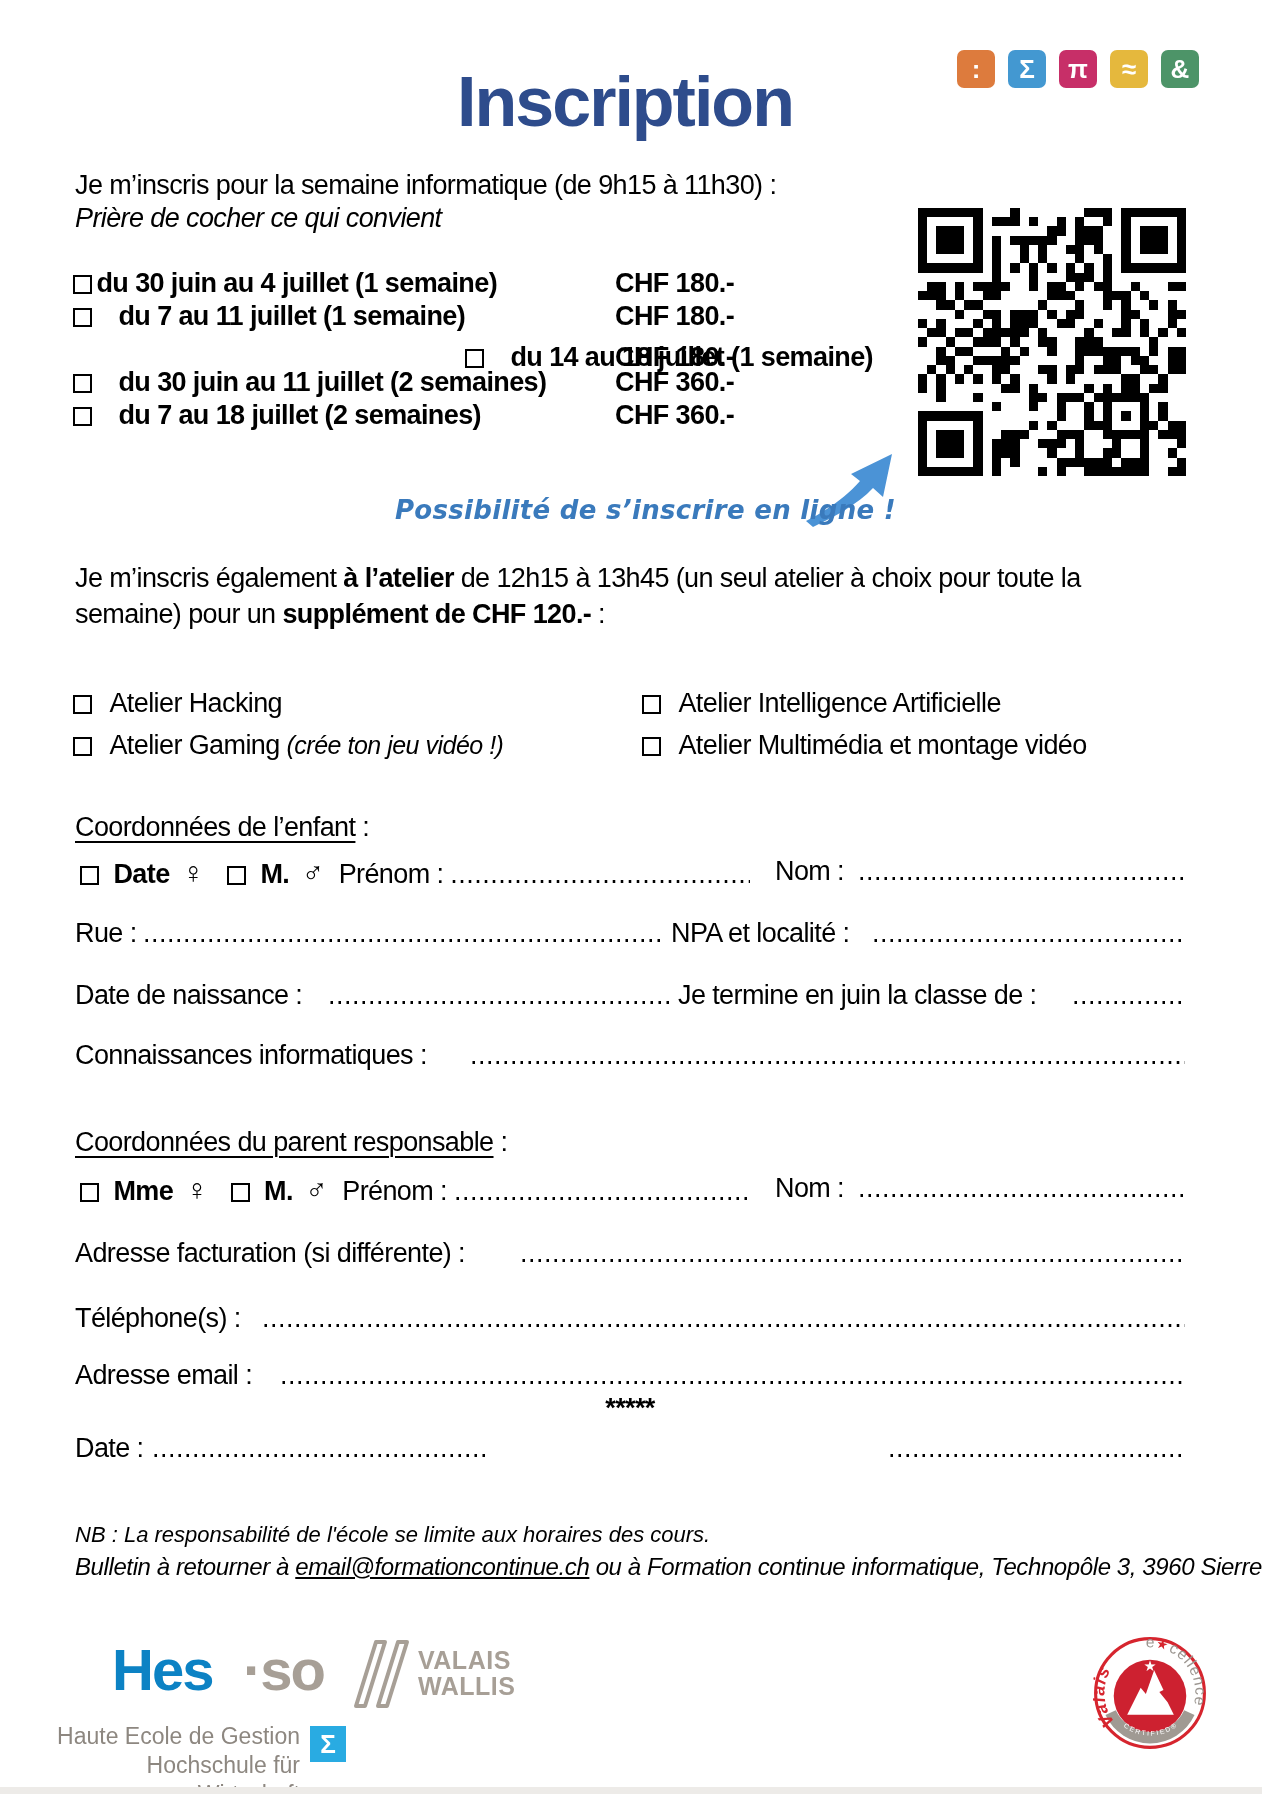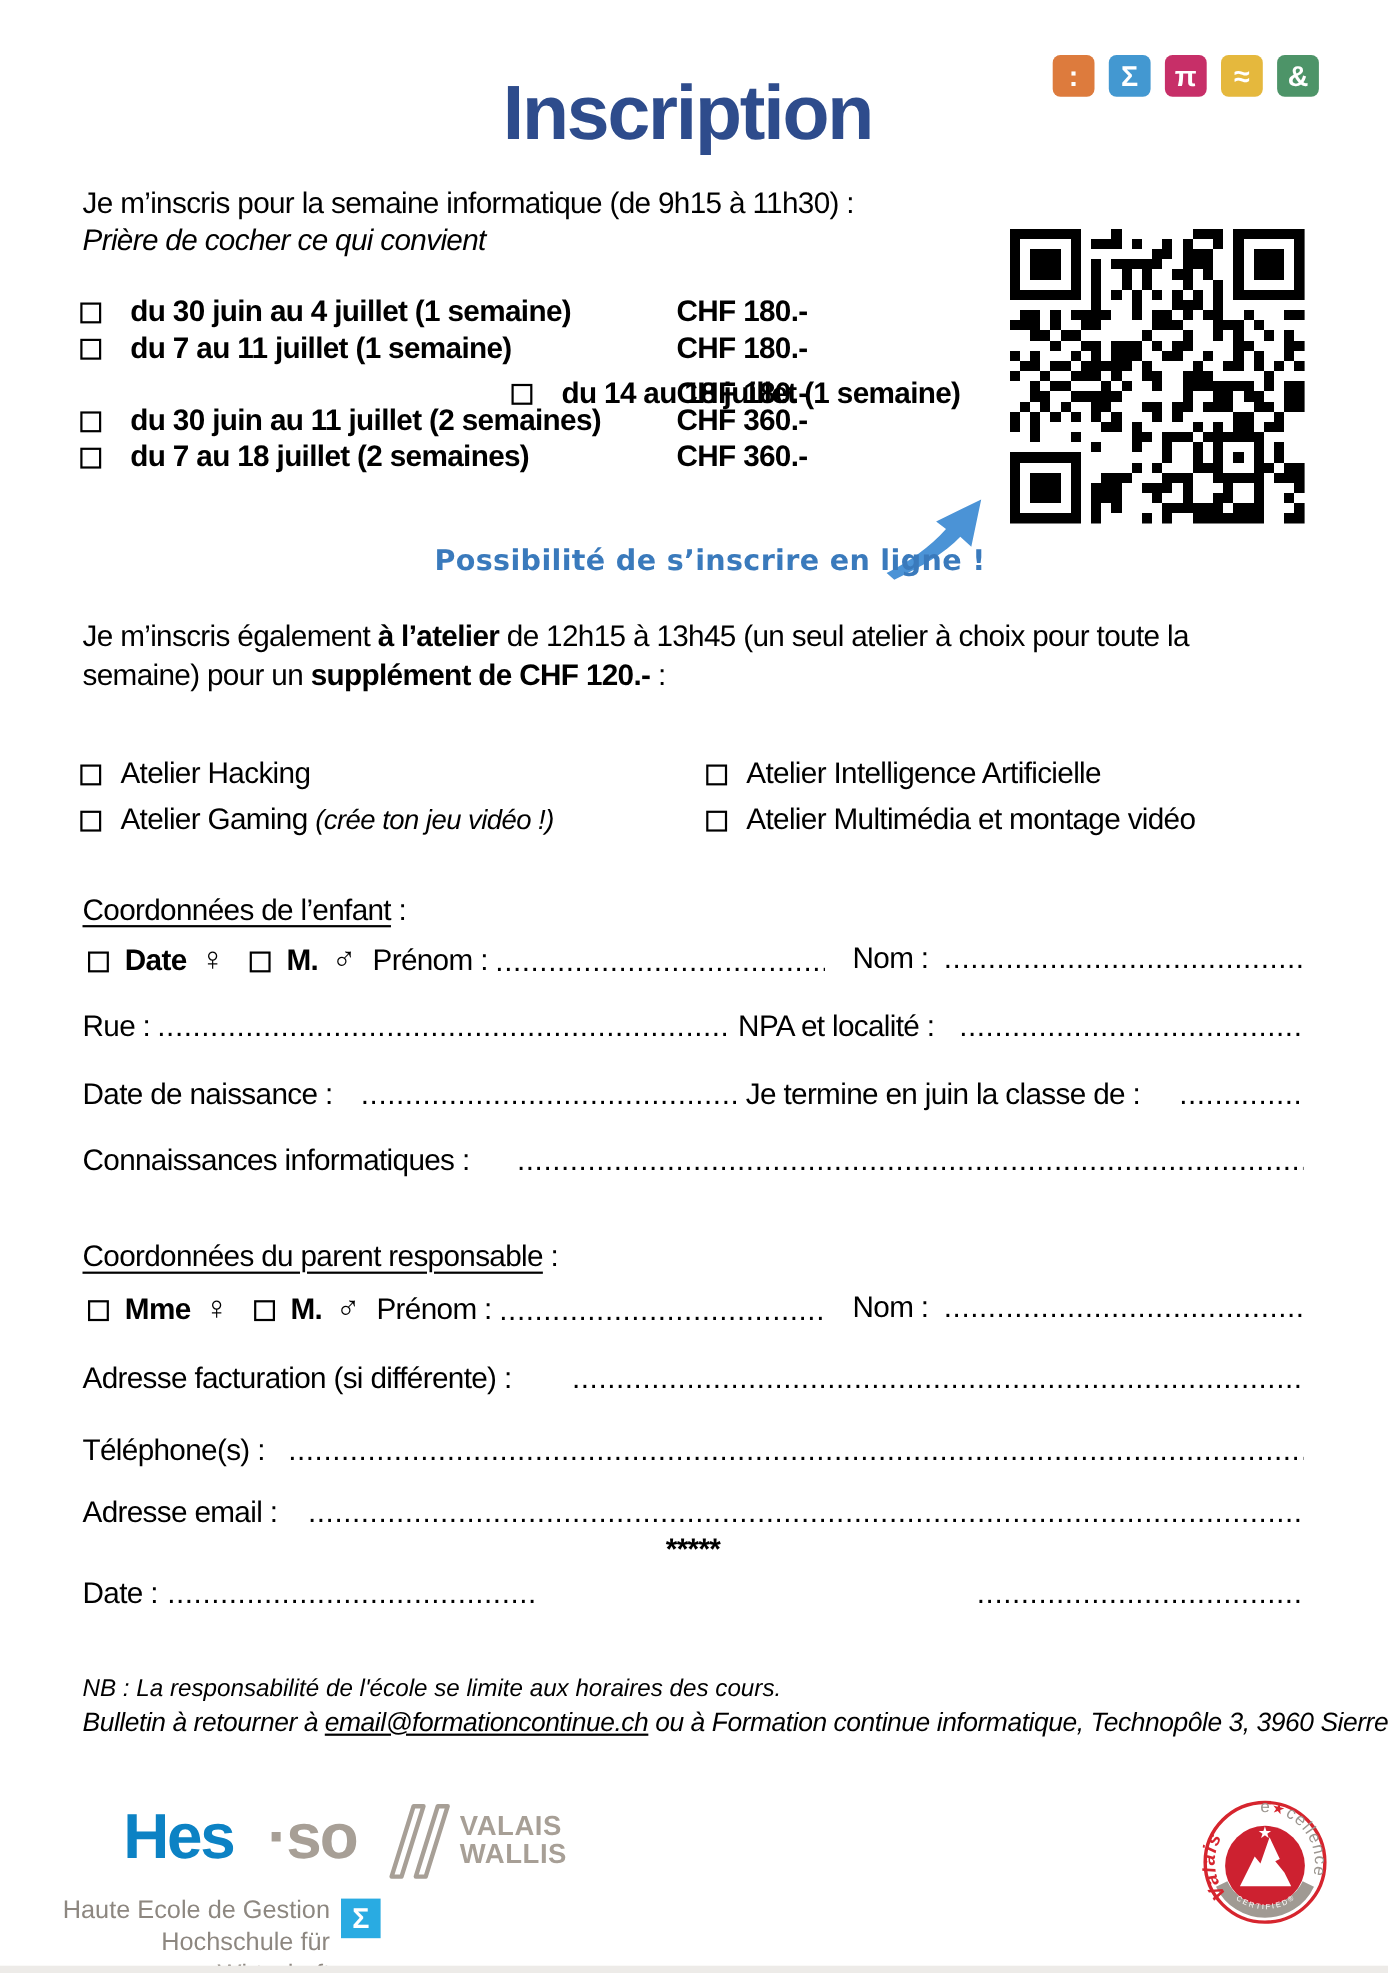--- a/index.html
+++ b/index.html
@@ -11,21 +11,21 @@
   .b{font-weight:bold;}
   .i{font-style:italic;}
   .nowrap{white-space:nowrap;overflow:hidden;}
   .fill{display:inline-block;overflow:hidden;white-space:nowrap;vertical-align:bottom;font-size:27px;letter-spacing:0.5px;}
   .cb{display:inline-block;width:19px;height:19px;border:2.6px solid #000;box-sizing:border-box;background:#fff;}
   .hicon{position:absolute;top:50px;width:38px;height:38px;border-radius:7px;color:#fff;
          font-weight:bold;font-size:26px;display:flex;align-items:center;justify-content:center;}
   .title{font-weight:bold;font-size:70px;letter-spacing:-2px;color:#2e4c8c;text-align:center;}
   .gsym{font-size:30px;font-weight:400;letter-spacing:0;}
   .hUnd{text-decoration:underline;text-decoration-thickness:2px;text-underline-offset:5px;}
-  .script{color:#3a7abc;font-size:26px;letter-spacing:0.3px;font-weight:bold;
+  .script{font-style:italic;color:#3a7abc;font-size:26px;letter-spacing:0.3px;font-weight:bold;
           font-family:"DejaVu Sans","Liberation Sans",sans-serif;}
   .graytxt{color:#8d8780;}
 </style>
 </head>
 <body>
 
 <div class="page">
 
   <div class="hicon" style="left: 957px; background: rgb(221, 123, 61);">:</div>
   <div class="hicon" style="left: 1008px; background: rgb(67, 152, 209);">Σ</div>
@@ -33,21 +33,21 @@
   <div class="hicon" style="left: 1110px; background: rgb(229, 184, 61);">≈</div>
   <div class="hicon" style="left: 1161px; background: rgb(77, 148, 104);">&amp;</div>
 
   <div class="abs title" style="left:0;top:62px;width:1250px;">Inscription</div>
 
   <div class="abs t27" style="left:75px;top:170px;">Je m’inscris pour la semaine informatique (de 9h15 à 11h30) :</div>
   <div class="abs t27 i" style="left:75px;top:203px;">Prière de cocher ce qui convient</div>
 
   <div class="abs weekrow" style="left:73px;top:268px;width:800px;">
     <span class="cb" style="vertical-align:-2px;"></span>
-    <span class="t27 b" style="margin-left:22px;">du 30 juin au 4 juillet (1 semaine)</span>
+    <span class="t27 b" style="">du 30 juin au 4 juillet (1 semaine)</span>
     <span class="t27 b abs" style="left:542px;top:0;">CHF 180.-</span>
   </div>
   <div class="abs weekrow" style="left:73px;top:301px;width:800px;">
     <span class="cb" style="vertical-align:-2px;"></span>
     <span class="t27 b" style="margin-left:22px;">du 7 au 11 juillet (1 semaine)</span>
     <span class="t27 b abs" style="left:542px;top:0;">CHF 180.-</span>
   </div>
   <div class="abs weekrow" style="left:73px;top:342px;width:800px;text-align:right;">
     <span class="cb" style="vertical-align:-2px;"></span>
     <span class="t27 b" style="margin-left:22px;">du 14 au 18 juillet (1 semaine)</span>

